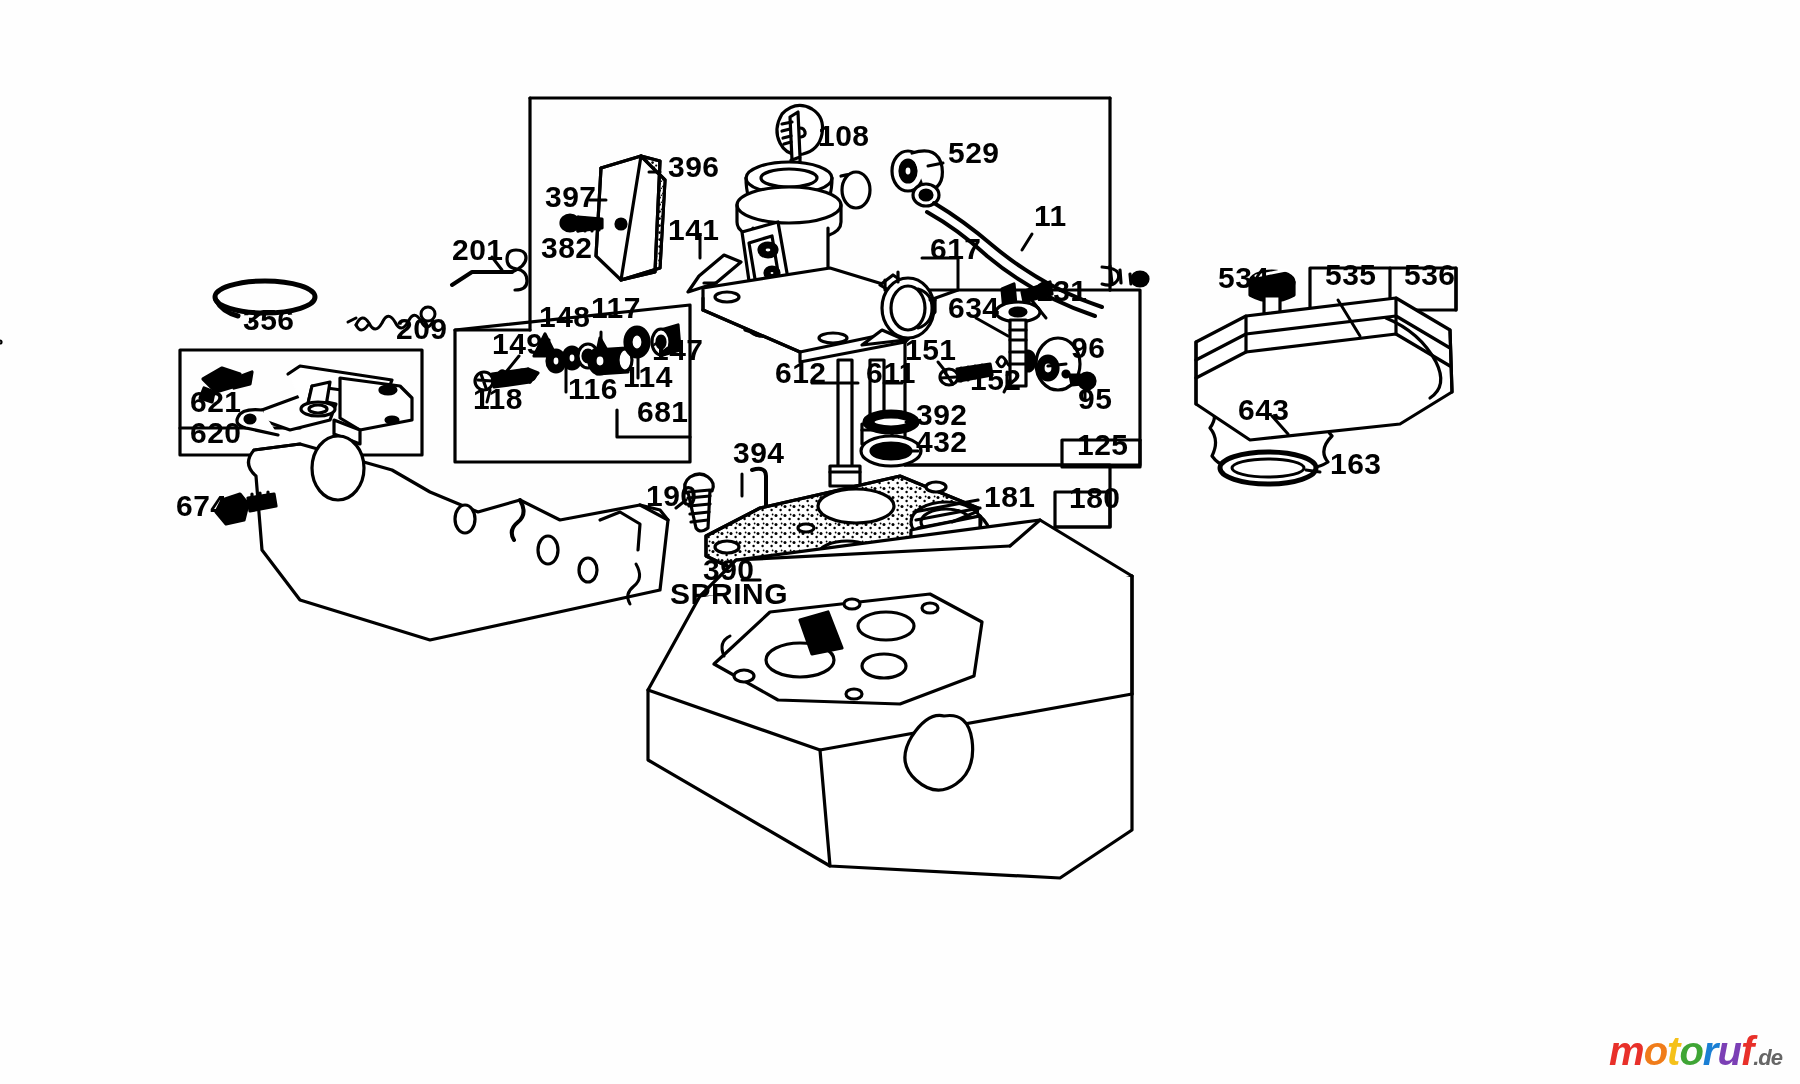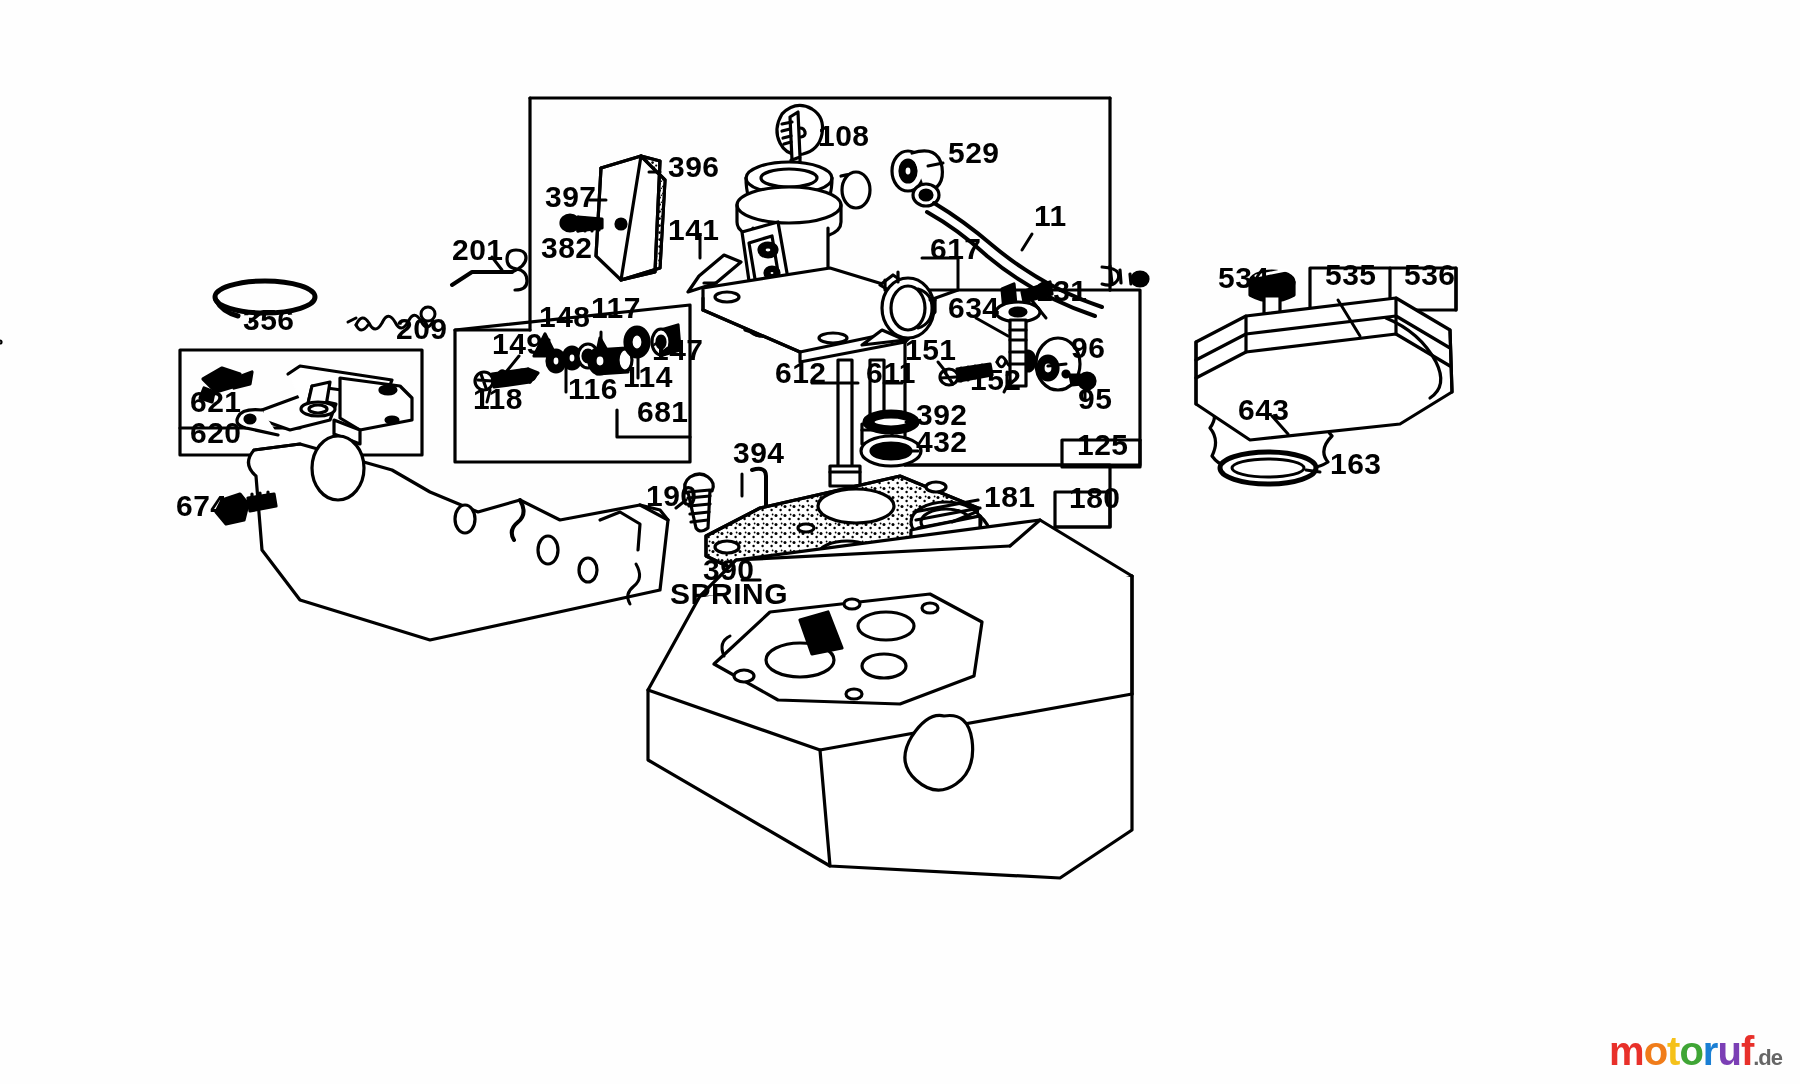--- a/index.html
+++ b/index.html
@@ -3,21 +3,21 @@
 <meta charset="utf-8">
 <style>
   html,body{margin:0;padding:0;background:#fff;}
   body{width:1800px;height:1084px;position:relative;overflow:hidden;
        font-family:"Liberation Sans",sans-serif;background:#fefefe;}
   #stage{position:absolute;left:0;top:0;width:1800px;height:1084px;}
   svg{display:block;}
   .lbl{font-family:"Liberation Sans",sans-serif;font-weight:bold;fill:#000;
        font-size:30px;letter-spacing:0.5px;}
   .wm{position:absolute;right:18px;bottom:10px;font-size:40px;font-weight:bold;
-      letter-spacing:-1px;font-family:"Liberation Sans",sans-serif;}
+      letter-spacing:-1px;font-family:"Liberation Sans",sans-serif;font-style:italic;}
   .wm span{display:inline-block;}
   .wm .de{font-size:22px;color:#666;font-weight:bold;}
 </style>
 </head>
 <body>
 
 <div id="stage">
 <svg width="1800" height="1084" viewBox="0 0 1800 1084" xmlns="http://www.w3.org/2000/svg">
   <defs>
     <pattern id="stipple" width="7" height="7" patternUnits="userSpaceOnUse">

